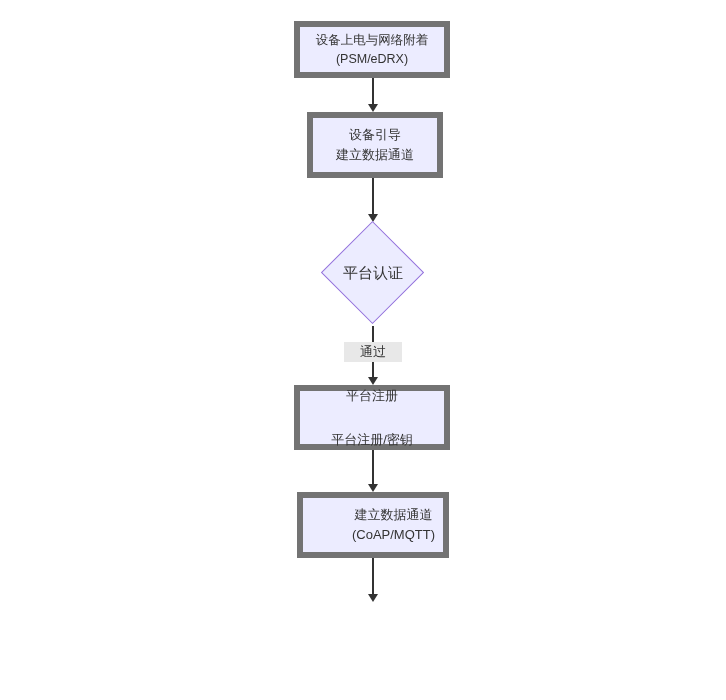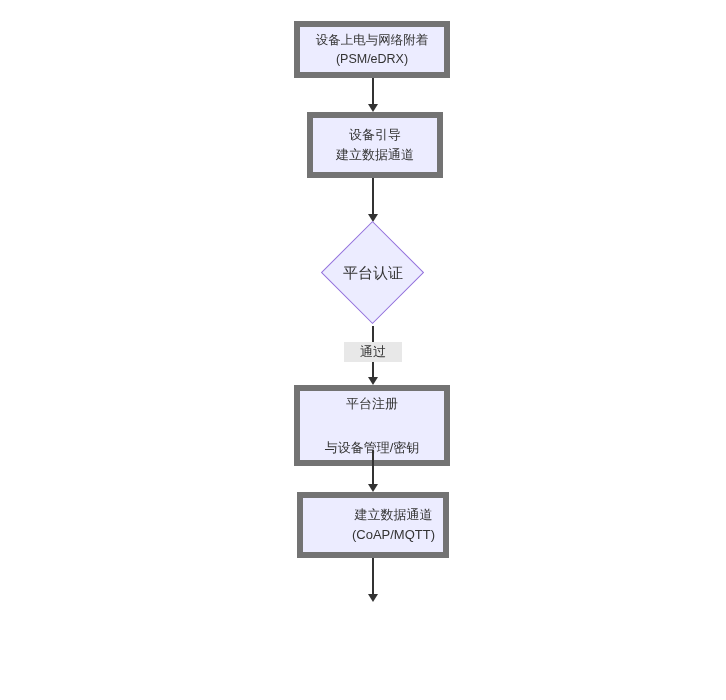--- a/index.html
+++ b/index.html
@@ -26,21 +26,21 @@
     flex-direction: column;
     align-items: center;
     justify-content: center;
     text-align: center;
     font-size: 13px;
     line-height: 20px;
   }
   .node span { display: block; white-space: nowrap; }
   .n1 { left: 294px; top: 21px;  width: 156px; height: 57px; font-size: 12.5px; line-height: 19px; }
   .n2 { left: 299px; top: 112px; width: 136px; height: 66px; margin-left: 8px; }
-  .n3 { left: 294px; top: 385px; width: 156px; height: 81px; gap: 24px; }
+  .n3 { left: 294px; top: 385px; width: 156px; height: 65px; gap: 24px; }
   .n4 { left: 297px; top: 492px; width: 152px; height: 66px; padding-left: 41px; }
   .n5 { left: 299px; top: 602px; width: 148px; height: 65px; }
   
   .diamond-wrap {
     position: absolute;
     left: 321px;
     top: 221px;
     width: 104px;
     height: 104px;
   }
@@ -124,21 +124,21 @@
     <div class="diamond-shape"></div>
     <div class="diamond-label">平台认证</div>
   </div>
 
   <div class="edge-line e3-line"></div>
   <div class="edge-label">通过</div>
   <div class="arrow-head e3-head"></div>
 
   <div class="node n3">
     <span>平台注册</span>
-    <span>与设备管理/密钥</span>
+    <span>平台注册/密钥</span>
   </div>
 
   <div class="edge-line e4-line"></div>
   <div class="arrow-head e4-head"></div>
 
   <div class="node n4">
     <span>建立数据通道</span>
     <span>(CoAP/MQTT)</span>
   </div>
 

